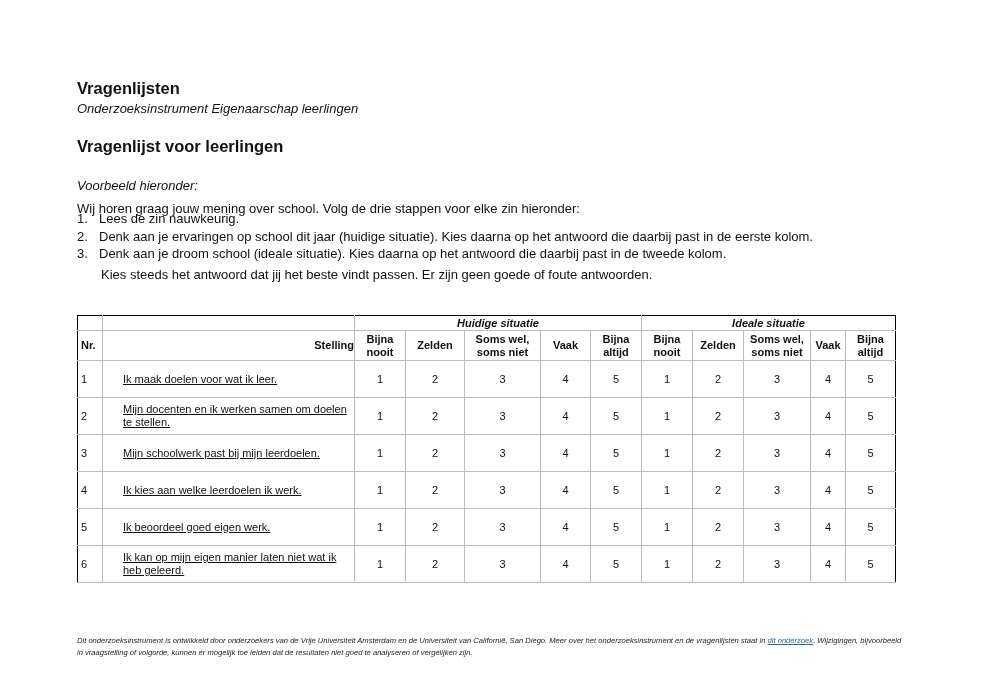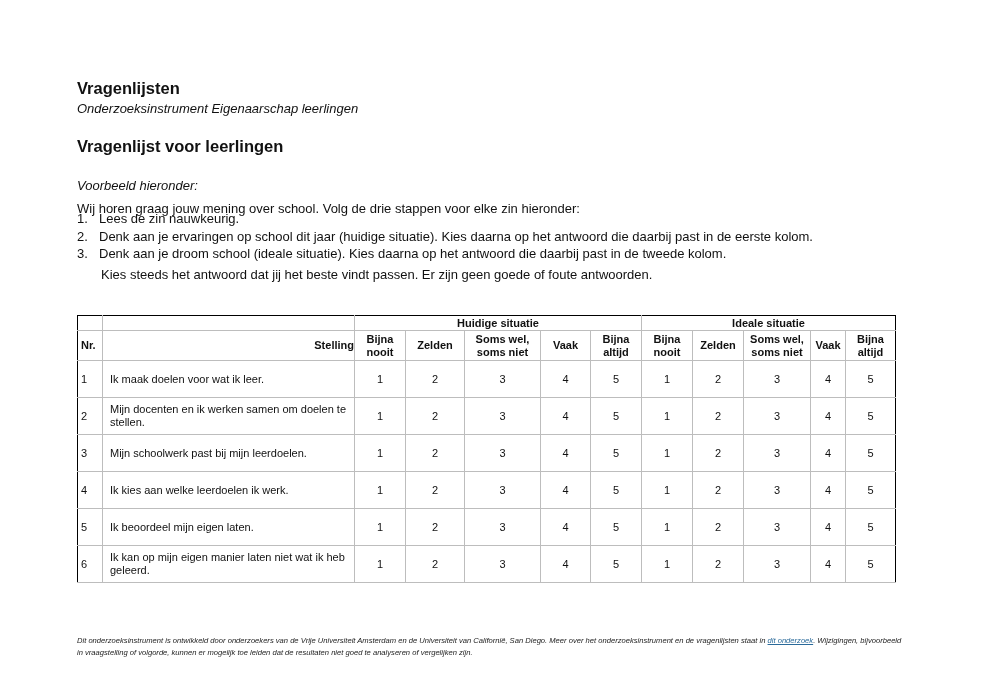--- a/index.html
+++ b/index.html
@@ -13,24 +13,24 @@
   .instr-intro { top: 193px; margin-top: 7px; }
   .steps { position: absolute; left: 77px; top: 210px; margin: 0; padding: 0; list-style: none; font-size: 13px; line-height: 17.5px; }
   .steps li { display: flex; }
   .steps .num { width: 22px; }
   .closing { top: 266px; margin-left: 24px; }
 
   table.q { position: absolute; left: 77px; top: 315px; border-collapse: collapse; table-layout: fixed;
             font-size: 11px; }
   table.q td, table.q th { border: 1.5px solid #bdbdbd; padding: 0; text-align: center; vertical-align: middle; }
   table.q th { font-weight: bold; font-size: 11px; line-height: 13px; }
-  table.q .grp { height: 15px; }
+  table.q .grp { height: 15px; font-style: italic; }
   table.q .hdr { height: 30px; margin-top: 28px; }
   table.q tbody tr { height: 37px; }
-  table.q td.stel { text-align: left; padding-left: 7px; padding-right: 3px; line-height: 13px; }
+  table.q td.stel { text-align: left; padding-left: 20px; padding-right: 3px; line-height: 13px; text-decoration: underline; }
   table.q td.nr, table.q th.nr { text-align: left; padding-left: 3px; }
   table.q th.stel { text-align: right; padding-left: 0; }
   .bl { border-left: 1.5px solid #000 !important; }
   .br { border-right: 1.5px solid #000 !important; }
   .bt { border-top: 1.5px solid #000 !important; }
 
   .footer { position: absolute; left: 77px; top: 635px; width: 830px; font-size: 7.6px; font-style: italic; line-height: 12px; color: #222; }
   .footer a { color: #2a6a9a; text-decoration: underline; }
 </style>
 </head>
@@ -147,21 +147,21 @@
         <td>4</td>
         <td>5</td>
         <td class="bl">1</td>
         <td>2</td>
         <td>3</td>
         <td>4</td>
         <td class="br">5</td>
       </tr>
       <tr>
         <td class="nr bl">5</td>
-        <td class="stel">Ik beoordeel mijn eigen laten.</td>
+        <td class="stel">Ik beoordeel goed eigen werk.</td>
         <td class="bl">1</td>
         <td>2</td>
         <td>3</td>
         <td>4</td>
         <td>5</td>
         <td class="bl">1</td>
         <td>2</td>
         <td>3</td>
         <td>4</td>
         <td class="br">5</td>

